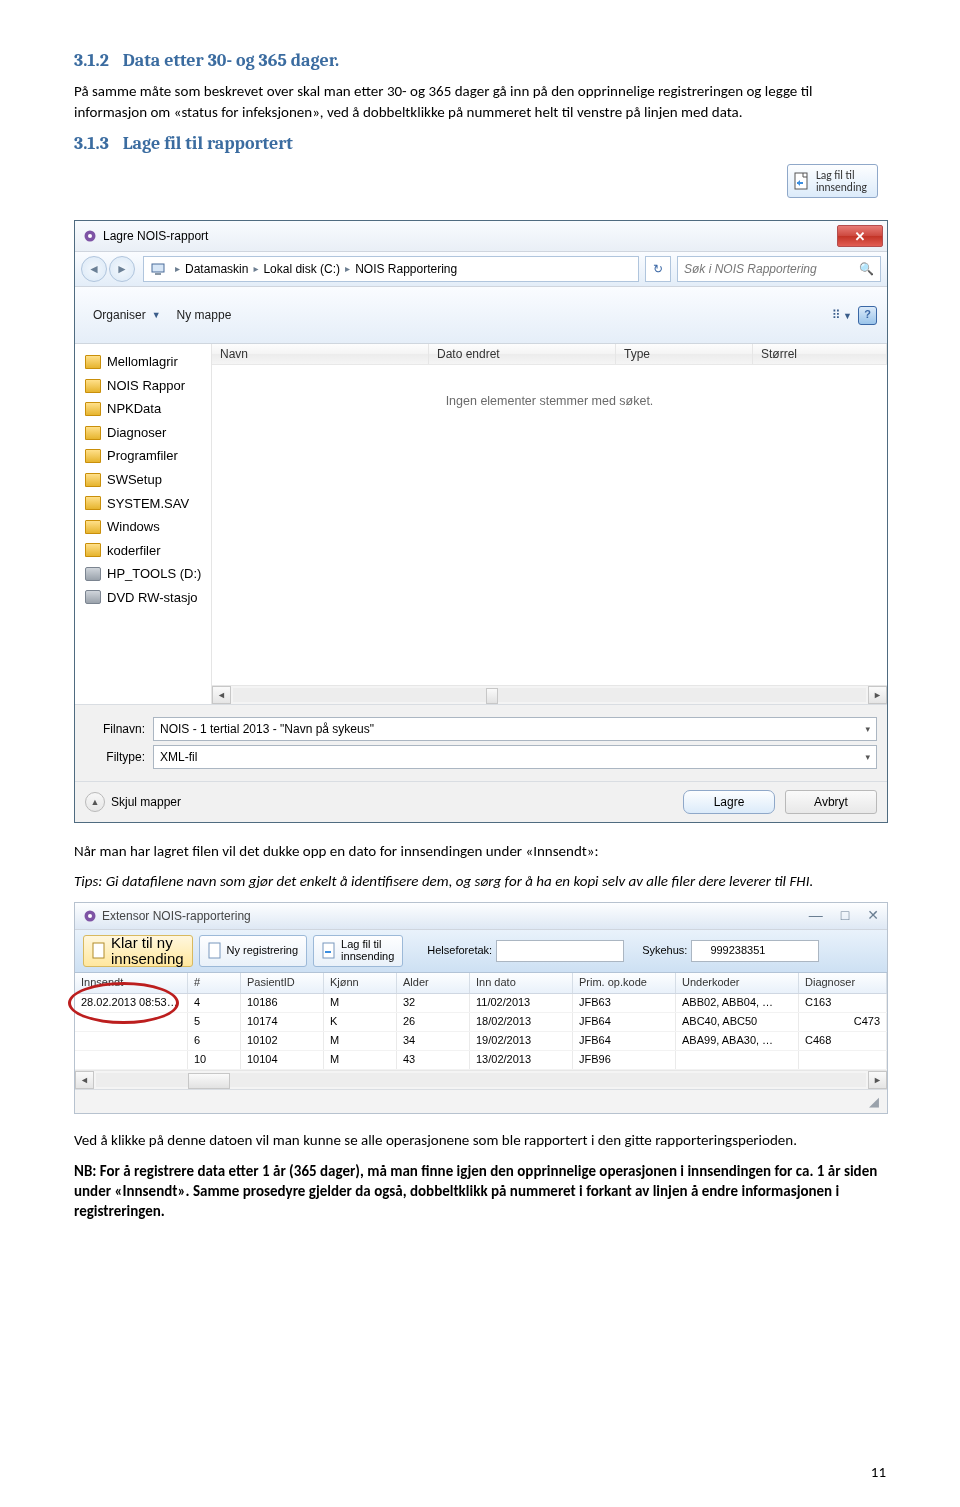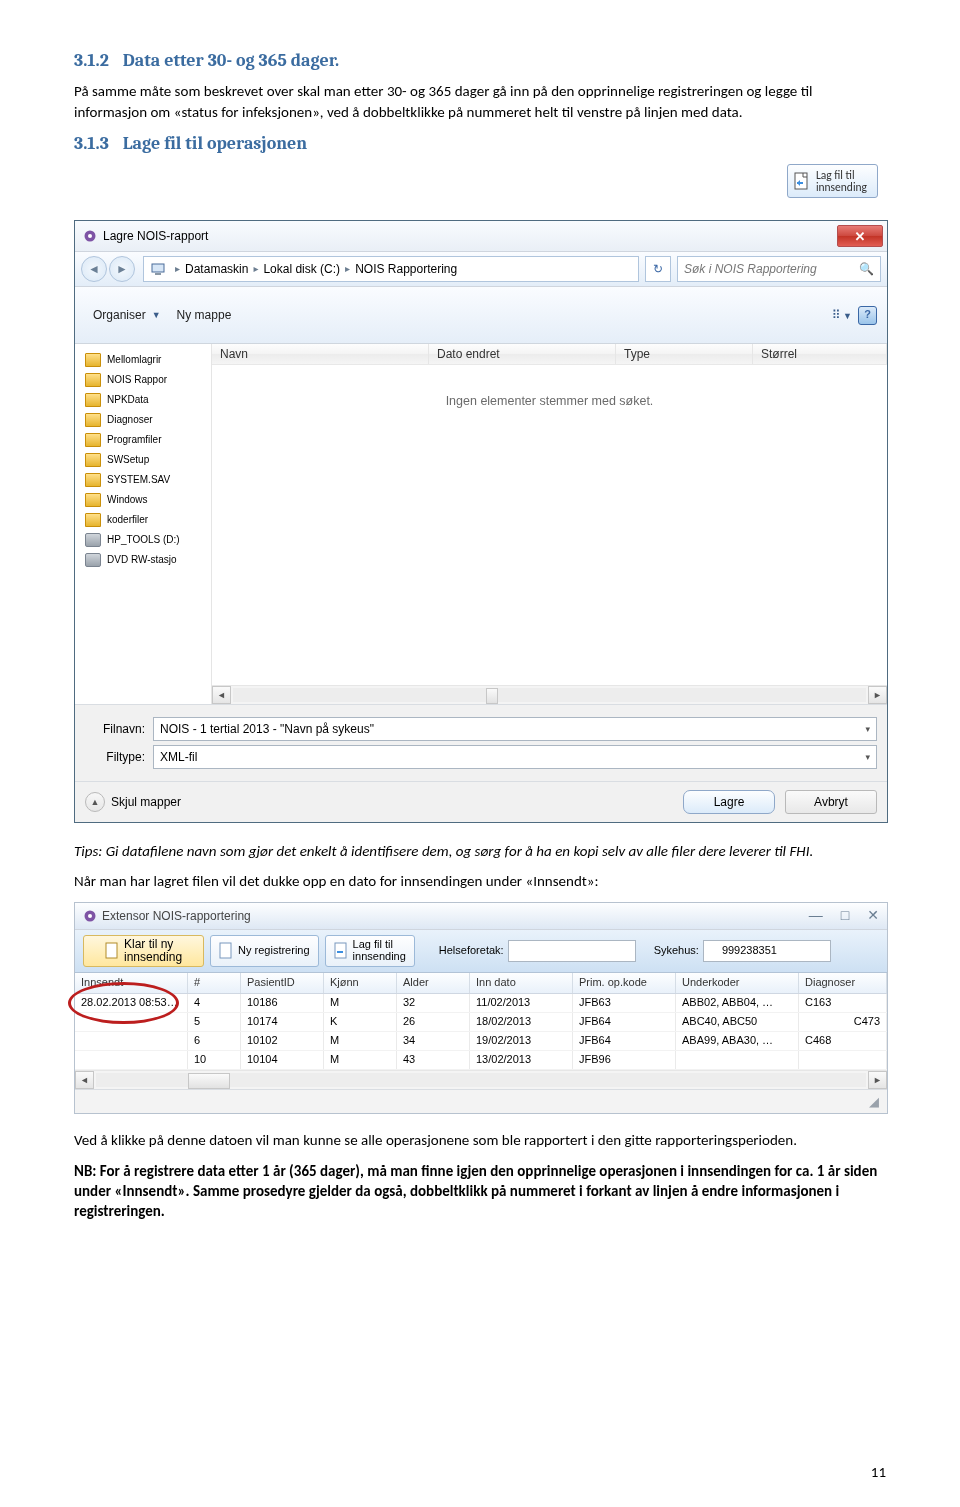--- a/index.html
+++ b/index.html
@@ -32,21 +32,21 @@
   .search .mag{margin-left:auto;font-style:normal;color:#3a67a5;}
   .toolbar{height:32px;background:linear-gradient(#fafcff,#e5eef8);display:flex;align-items:center;padding:12px 10px;border-bottom:1px solid #cfd6de;}
   .tbtn{display:flex;align-items:center;font-size:12px;color:#222;padding:0 8px;height:24px;}
   .tbtn .dd{margin-left:6px;font-size:9px;color:#3a5d8a;}
   .view-ico{margin-left:auto;display:flex;align-items:center;gap:6px;color:#3a5d8a;}
   .view-ico .dd{font-size:9px;}
   .view-ico .q{display:inline-block;width:17px;height:17px;border:1px solid #3a67a5;border-radius:3px;background:linear-gradient(#dbeaf9,#9ac4ea);color:#3a67a5;font-weight:bold;text-align:center;line-height:15px;font-size:11px;}
   .body{display:flex;background:#fff;height:360px;}
   .side{width:136px;border-right:1px solid #e5e5e5;overflow:hidden;}
   .side ul{list-style:none;margin:6px 0 0 0;padding:0;}
-  .side li{display:flex;align-items:center;font-size:10px;padding:3px 5px 3px 10px;white-space:nowrap;text-overflow:ellipsis;overflow:hidden;}
+  .side li{display:flex;align-items:center;font-size:13px;padding:3px 5px 3px 10px;white-space:nowrap;text-overflow:ellipsis;overflow:hidden;}
   .side li .fico{width:14px;height:12px;margin-right:6px;background:linear-gradient(#ffe08a,#e6b42e);border-radius:1px 1px 0 0;border:1px solid #c98f0a;}
   .side li.drive .fico{background:linear-gradient(#d0d5db,#9aa2ab);border:1px solid #7b8490;border-radius:2px;}
   .main{flex:1;display:flex;flex-direction:column;}
   .cols{display:flex;height:20px;border-bottom:1px solid #e8e8e8;background:linear-gradient(#fdfdfd,#f4f4f4 49%,#ececec 51%,#f5f5f5);}
   .col{border-right:1px solid #e6e6e6;font-size:12px;color:#333;padding:2px 8px;}
   .empty{flex:1;display:flex;align-items:flex-start;justify-content:center;color:#6b6b6b;font-size:12.5px;padding-top:28px;}
   .hscroll{height:18px;border-top:1px solid #e6e6e6;background:#f4f4f4;display:flex;align-items:center;}
   .hscroll .lft,.hscroll .rgt{width:17px;height:16px;border:1px solid #c7c7c7;background:linear-gradient(#fafafa,#e5e5e5);display:flex;align-items:center;justify-content:center;font-size:9px;color:#555;}
   .hscroll .track{flex:1;margin:0 2px;height:14px;background:#ededed;position:relative;}
   .hscroll .thumb{position:absolute;left:40%;width:10px;height:14px;background:linear-gradient(#fafafa,#e2e2e2);border:1px solid #c7c7c7;}
@@ -60,42 +60,42 @@
   .footer .skjul .cir{width:18px;height:18px;border:1px solid #b9b9b9;border-radius:50%;background:linear-gradient(#f7f7f7,#e7e7e7);margin-right:6px;display:flex;align-items:center;justify-content:center;font-size:9px;color:#555;}
   .wbtn{margin-left:auto;height:22px;border:1px solid #8fa8c9;background:linear-gradient(#fdfeff,#dcebfa);border-radius:7px;width:90px;display:flex;align-items:center;justify-content:center;font-size:12px;}
   .wbtn+{margin-left:6px;}
   .wbtn2{height:22px;border:1px solid #b9b9b9;background:linear-gradient(#fafafa,#e8e8e8);border-radius:3px;width:90px;display:flex;align-items:center;justify-content:center;font-size:12px;margin-left:10px;}
   
   .ext{border:1px solid #b7c2cf;background:#fff;width:812px;margin:8px 0 16px 0;font-family:"Segoe UI",Arial,sans-serif;font-size:12px;color:#000;}
   .ext-title{height:26px;background:linear-gradient(#fdfeff,#dee8f4);display:flex;align-items:center;padding:0 8px;color:#454545;border-bottom:1px solid #cfd5de;}
   .ext-title svg{margin-right:5px;}
   .ext-title .wbtns{margin-left:auto;display:flex;gap:18px;color:#6a7e92;font-size:14px;}
   .ext-tb{height:42px;background:linear-gradient(#e9f2fb,#cde0f3);display:flex;align-items:center;padding:0 8px;border-bottom:1px solid #b2c3d6;}
-  .ext-tb .ybtn{height:30px;border:1px solid #d8b95f;background:linear-gradient(#fff7de,#ffe79e);border-radius:3px;display:flex;align-items:center;padding:0 21px;font-size:12px;line-height:1.05;margin-right:6px;}
+  .ext-tb .ybtn{height:30px;border:1px solid #d8b95f;background:linear-gradient(#fff7de,#ffe79e);border-radius:3px;display:flex;align-items:center;padding:0 8px;font-size:15px;line-height:1.05;margin-right:6px;}
   .ext-tb .bbtn{height:30px;border:1px solid #9cb9d8;background:linear-gradient(#fefeff,#e9f1f9);border-radius:3px;display:flex;align-items:center;padding:0 8px;font-size:11px;line-height:1.05;margin-right:6px;}
   .ext-tb label{font-size:11px;margin-left:18px;}
   .ext-tb .txt{height:20px;border:1px solid #abb6c2;background:#fff;padding:0 18px;font-size:11px;display:flex;align-items:center;margin-left:4px;}
   .ext-cols{display:flex;height:20px;background:linear-gradient(#fdfeff,#e9f1fa);border-bottom:1px solid #cfd7e2;}
   .ext-col{border-right:1px solid #d5dde6;font-size:11px;color:#333;padding:2px 6px;white-space:nowrap;overflow:hidden;text-overflow:ellipsis;}
   .ext-row{display:flex;height:18px;font-size:11px;border-bottom:1px solid #f2f2f2;}
   .ext-row .cell{border-right:1px solid #eaeaea;padding:1px 6px;white-space:nowrap;overflow:hidden;text-overflow:ellipsis;}
   .red-circ{position:absolute;width:105px;height:36px;border:3px solid #bc1e1e;border-radius:50%;pointer-events:none;}
   .ext-wrap{position:relative;}
   .ext-status{background:#f3f3f3;border-top:1px solid #d9dde2;color:#6e6e6e;font-style:italic;font-size:11px;padding:3px 8px;display:flex;align-items:center;}
   .ext-status .grip{margin-left:auto;color:#9aa2ab;font-style:normal;font-size:13px;}
 </style>
 </head>
 <body>
 
 <div class="page">
 
   <div class="h3"><span class="num">3.1.2</span><span>Data etter 30- og 365 dager.</span></div>
   <p>På samme måte som beskrevet over skal man etter 30- og 365 dager gå inn på den opprinnelige registreringen og legge til informasjon om «status for infeksjonen», ved å dobbeltklikke på nummeret helt til venstre på linjen med data.</p>
 
-  <div class="h3"><span class="num">3.1.3</span><span>Lage fil til operasjonen</span></div>
+  <div class="h3"><span class="num">3.1.3</span><span>Lage fil til rapportert</span></div>
 
   <div class="lagbtn-wrap">
     <div class="small-btn">
       <svg width="15" height="18">
           <rect x="1" y="1" width="12" height="16" fill="#fff" stroke="#555"></rect>
           <polyline points="9,1 9,5 13,5" fill="none" stroke="#555"></polyline>
           <path d="M4 11 L7 8 L7 14 Z" fill="#3b8ee0" transform="translate(-1,0)"></path>
           <path d="M3 11 h6" stroke="#3b8ee0" stroke-width="2"></path>
         </svg>
       <span style="white-space:pre-line;">Lag fil til
@@ -235,23 +235,23 @@
     <div class="footer">
       <div class="skjul">
           <span class="cir">▲</span>
           <span>Skjul mapper</span>
         </div>
       <div class="wbtn">Lagre</div>
       <div class="wbtn2">Avbryt</div>
     </div>
   </div>
 
+  <p>Når man har lagret filen vil det dukke opp en dato for innsendingen under «Innsendt»:</p>
+
   <p><span class="tips-it">Tips: Gi datafilene navn som gjør det enkelt å identifisere dem, og sørg for å ha en kopi selv av alle filer dere leverer til FHI.</span></p>
-
-  <p>Når man har lagret filen vil det dukke opp en dato for innsendingen under «Innsendt»:</p>
 
   <div class="ext-wrap">
     <div class="ext">
       <div class="ext-title">
         <svg width="14" height="14">
             <circle cx="7" cy="7" r="5.5" fill="#7e54a5"></circle>
             <circle cx="7" cy="7" r="2" fill="#fff"></circle>
           </svg>
         <span>Extensor NOIS-rapportering</span>
         <div class="wbtns">

